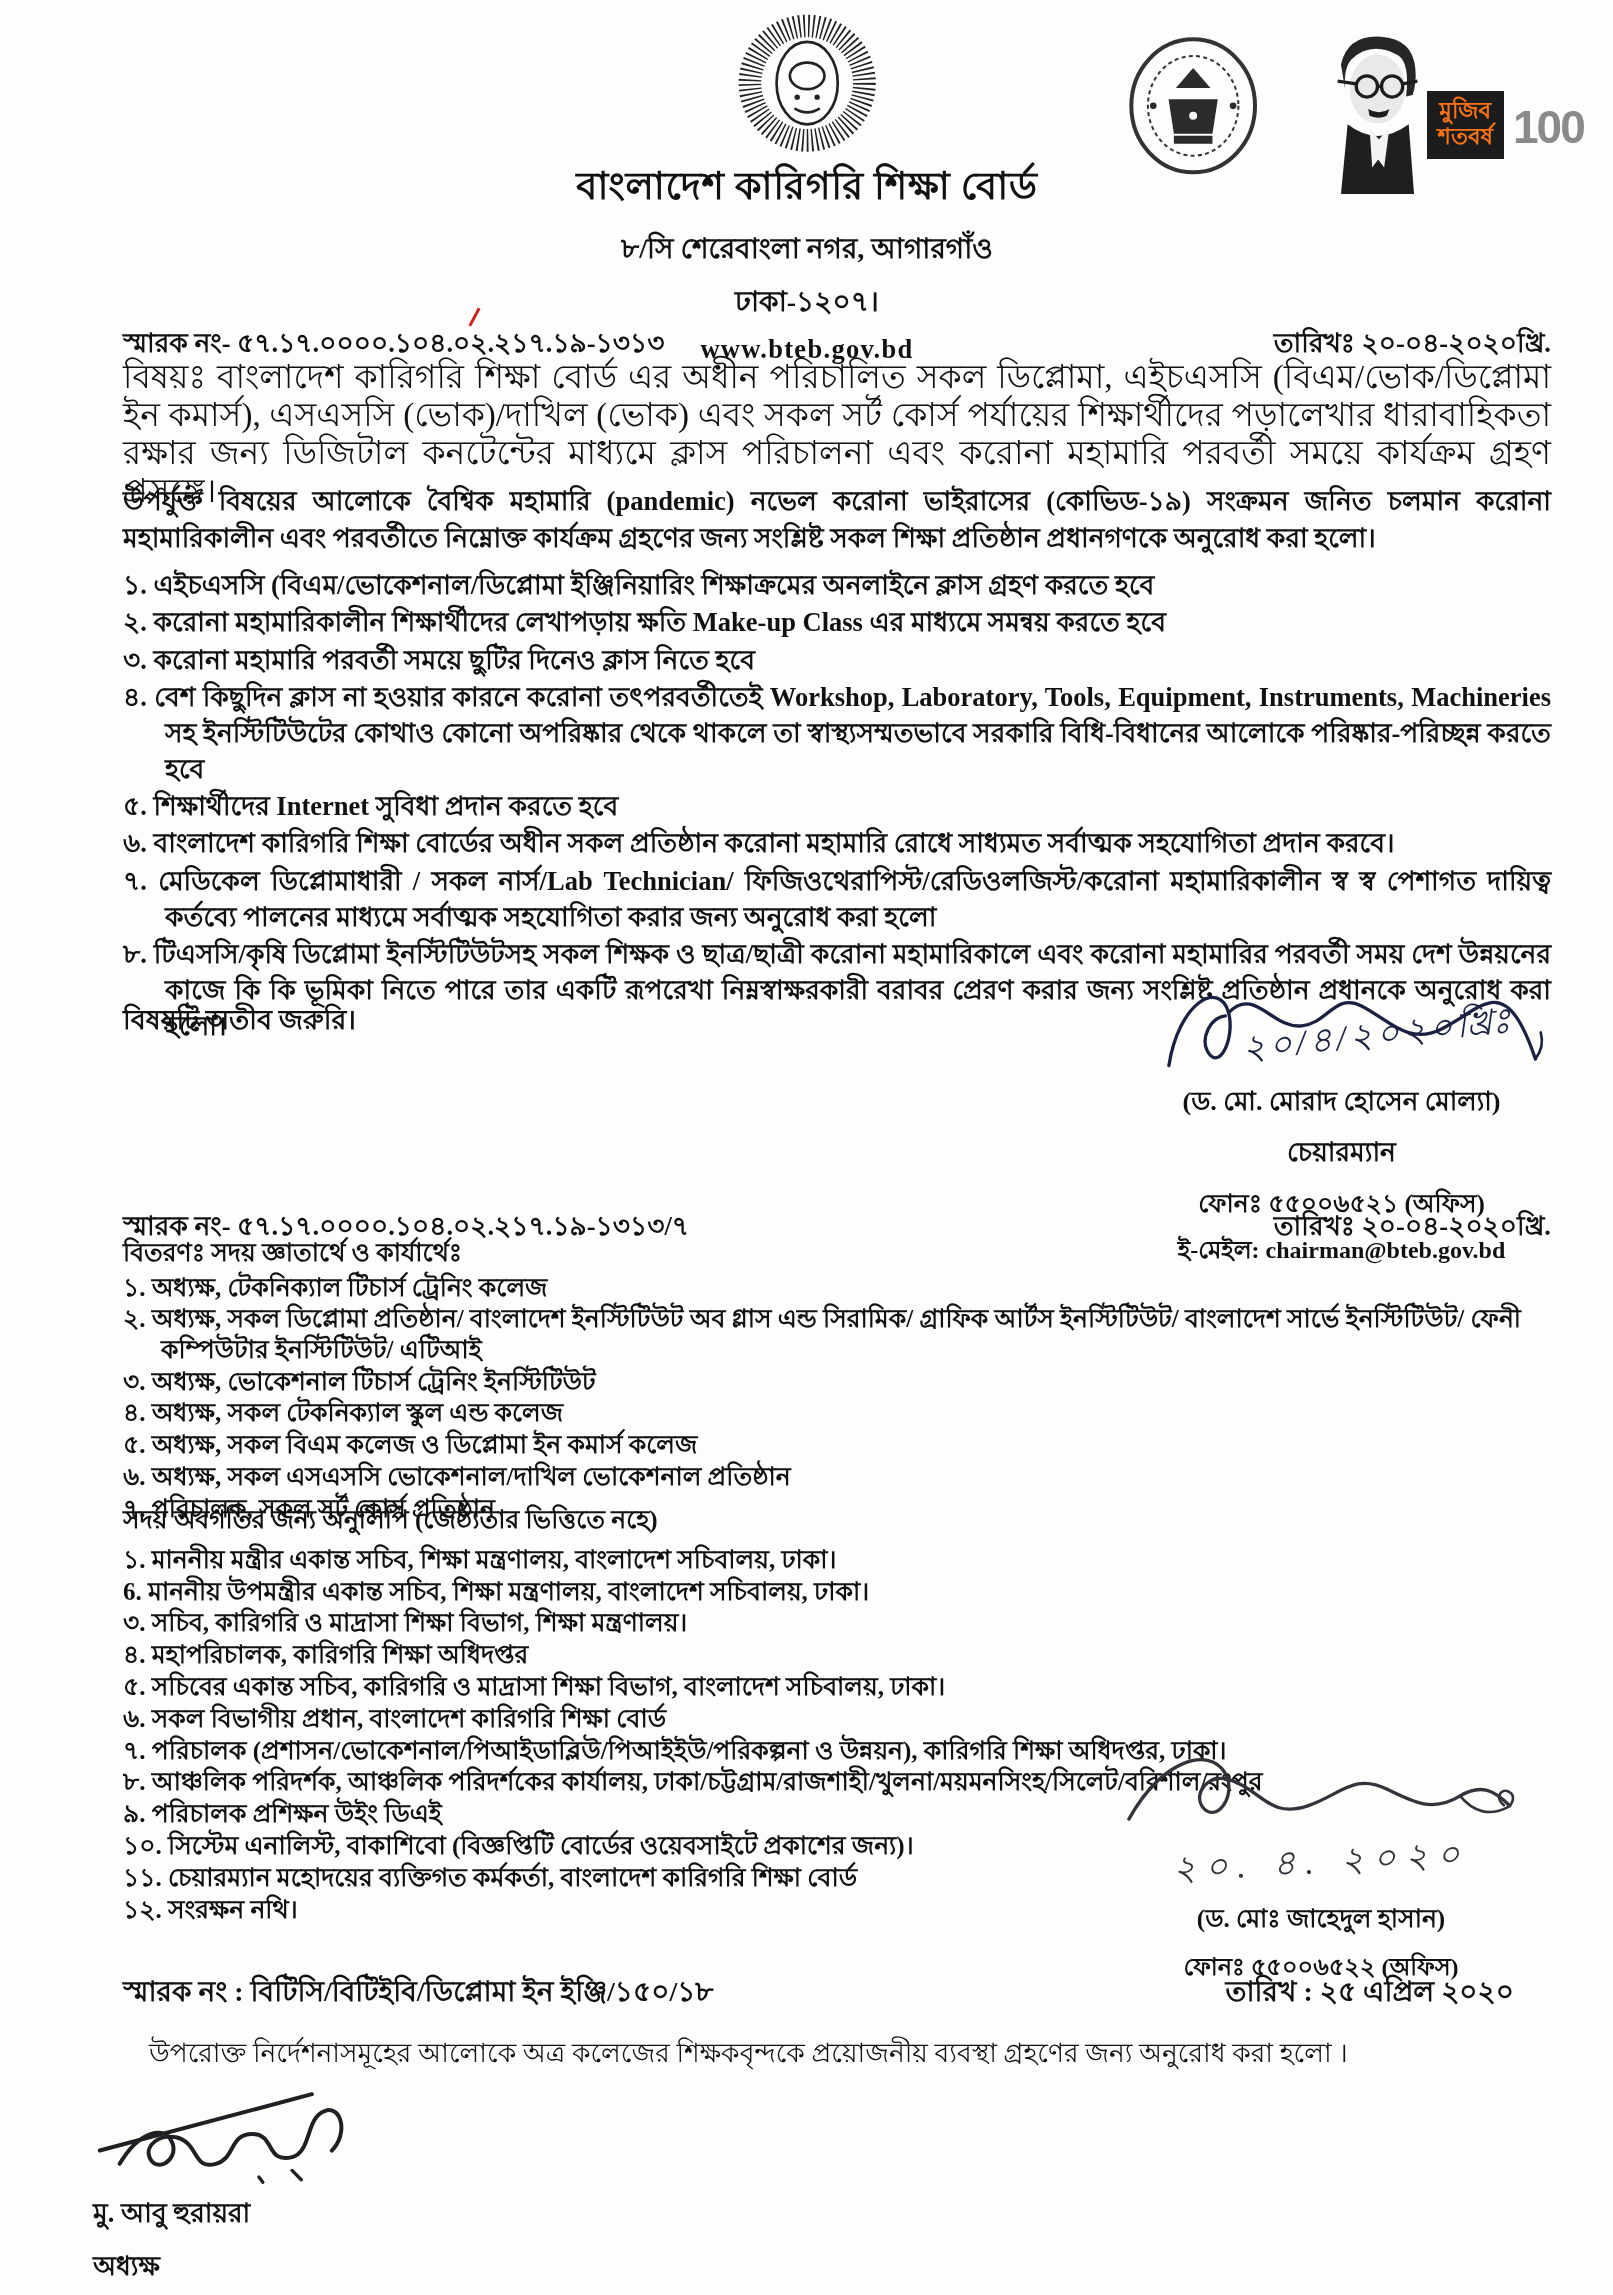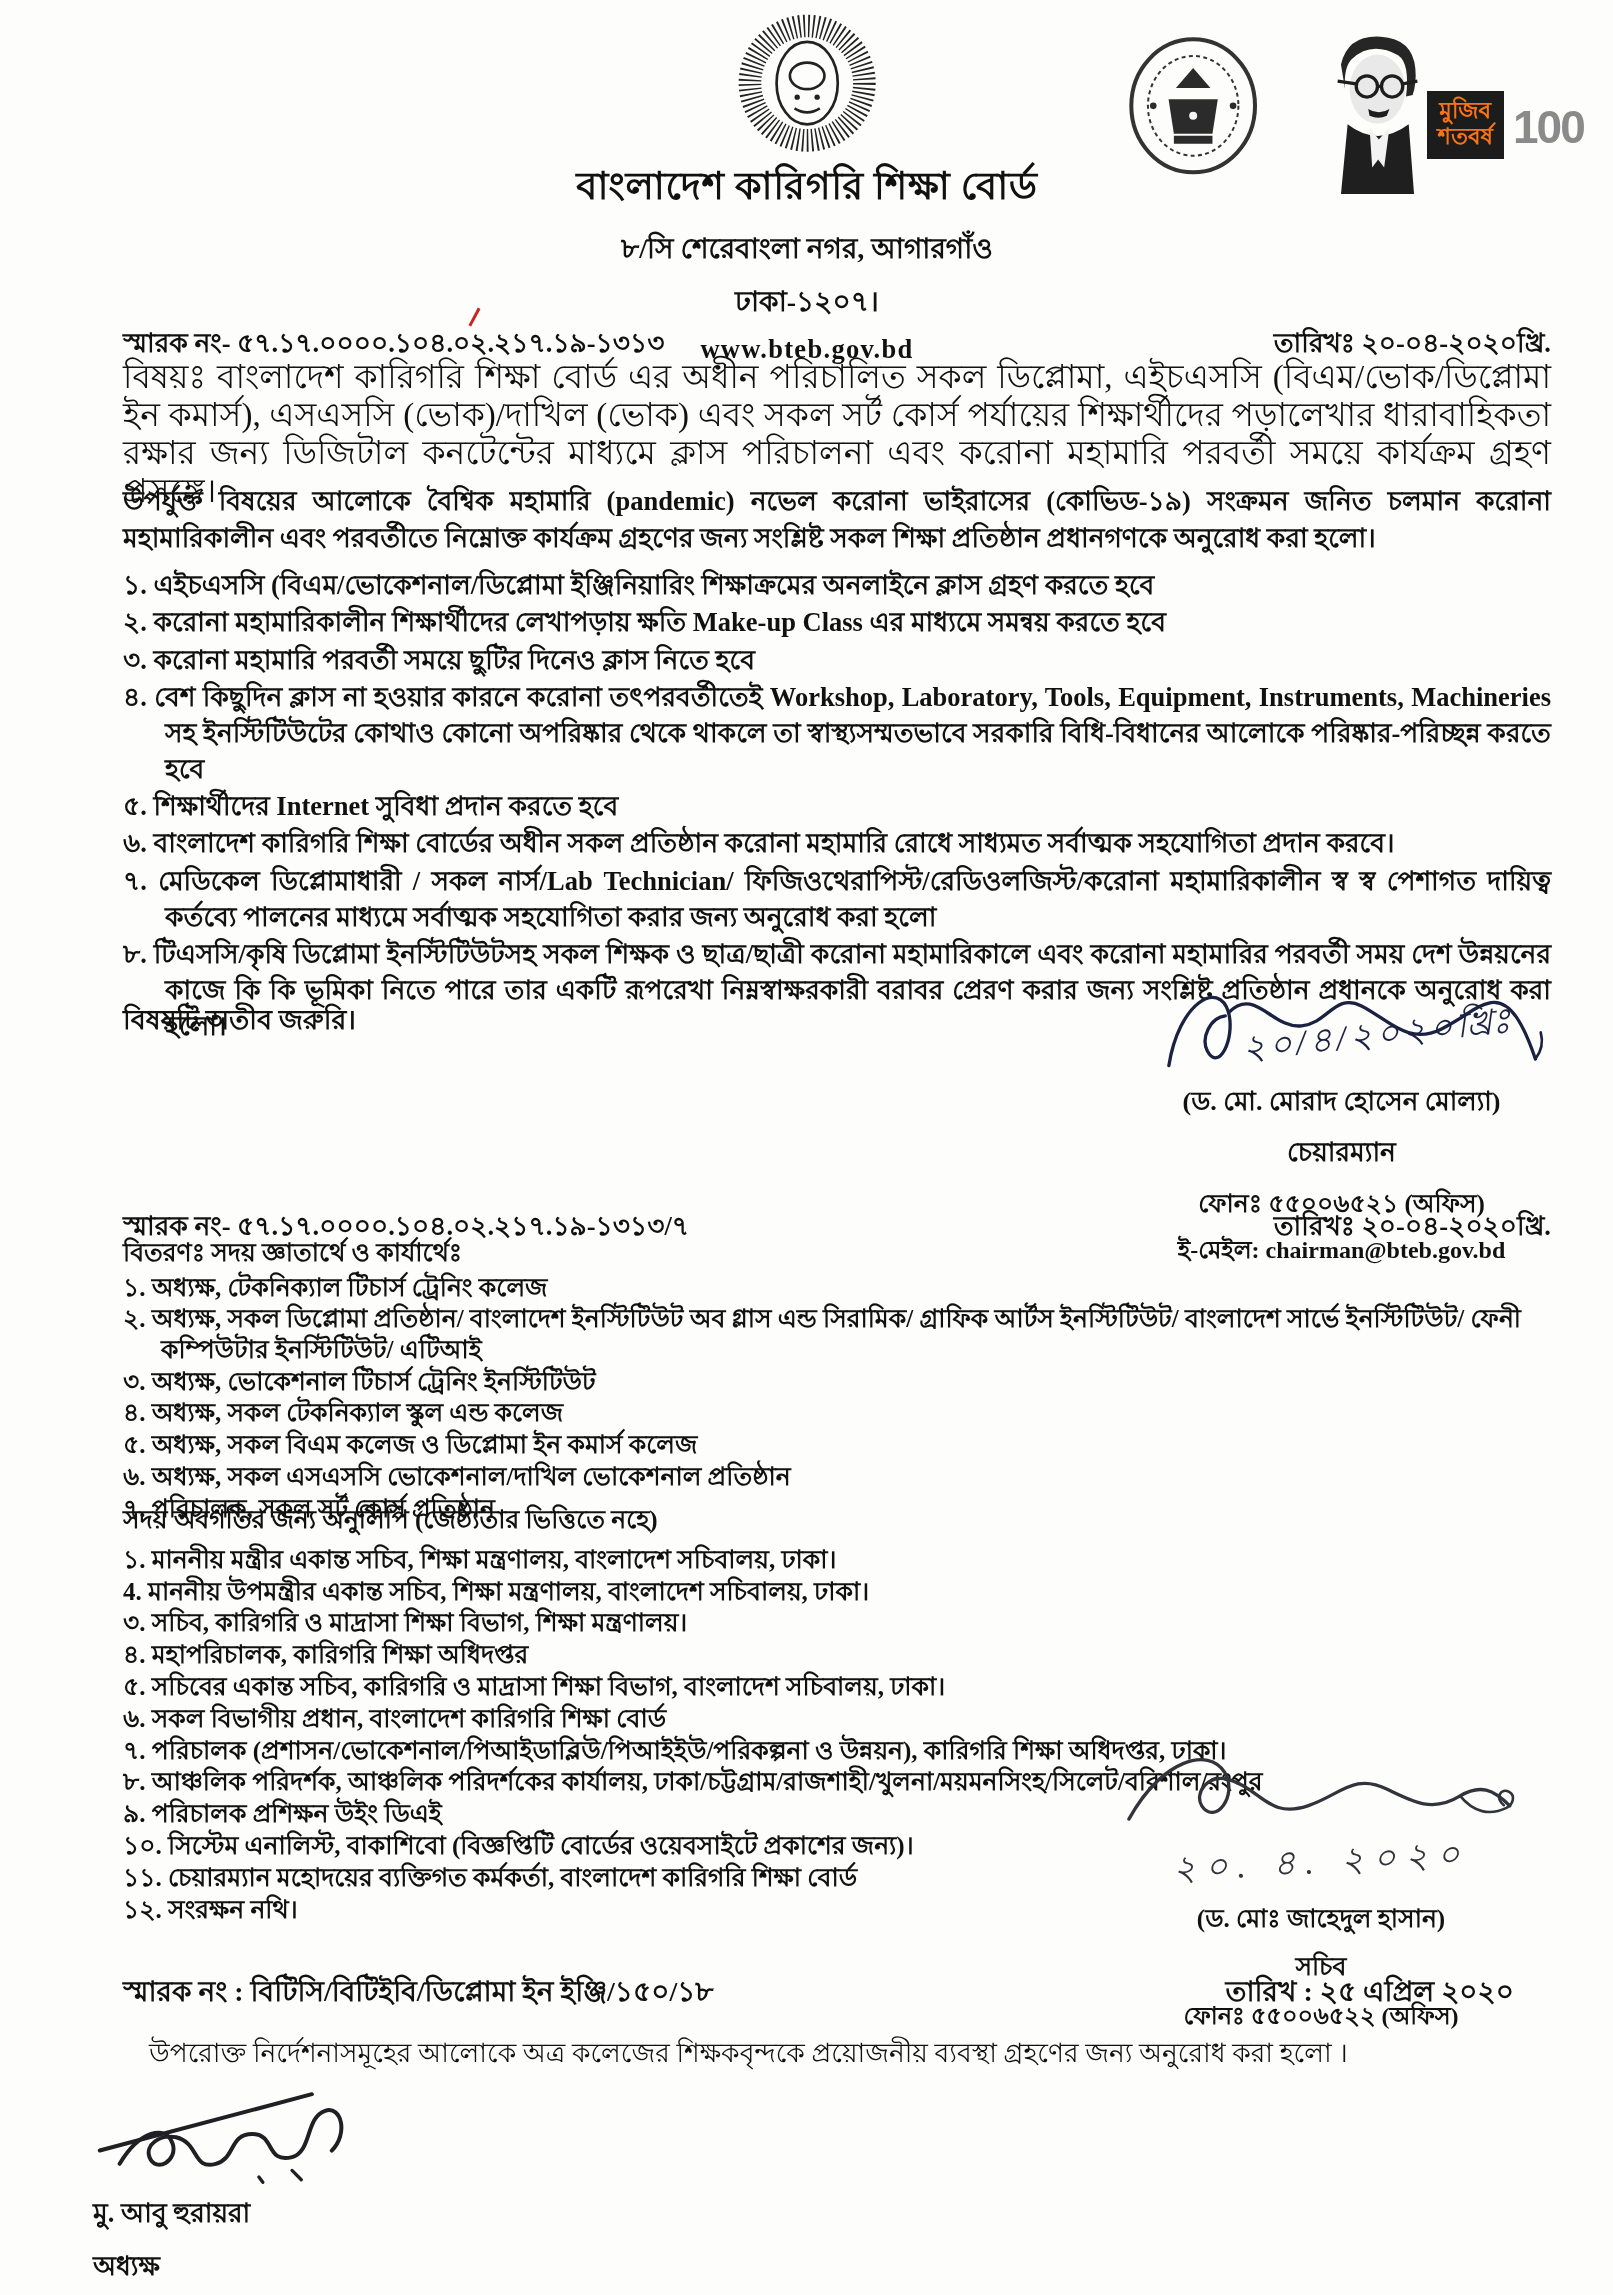--- a/index.html
+++ b/index.html
@@ -156,41 +156,40 @@
   <div class="li">৩. অধ্যক্ষ, ভোকেশনাল টিচার্স ট্রেনিং ইনস্টিটিউট</div>
   <div class="li">৪. অধ্যক্ষ, সকল টেকনিক্যাল স্কুল এন্ড কলেজ</div>
   <div class="li">৫. অধ্যক্ষ, সকল বিএম কলেজ ও ডিপ্লোমা ইন কমার্স কলেজ</div>
   <div class="li">৬. অধ্যক্ষ, সকল এসএসসি ভোকেশনাল/দাখিল ভোকেশনাল প্রতিষ্ঠান</div>
   <div class="li">৭. পরিচালক, সকল সর্ট কোর্স প্রতিষ্ঠান</div>
 </div>
 
 <div class="abs listblock" id="cc">
   <div class="head">সদয় অবগতির জন্য অনুলিপি (জেষ্ঠ্যতার ভিত্তিতে নহে)</div>
   <div class="li">১. মাননীয় মন্ত্রীর একান্ত সচিব, শিক্ষা মন্ত্রণালয়, বাংলাদেশ সচিবালয়, ঢাকা।</div>
-  <div class="li">4. মাননীয় উপমন্ত্রীর একান্ত সচিব, শিক্ষা মন্ত্রণালয়, বাংলাদেশ সচিবালয়, ঢাকা।</div>
+  <div class="li">6. মাননীয় উপমন্ত্রীর একান্ত সচিব, শিক্ষা মন্ত্রণালয়, বাংলাদেশ সচিবালয়, ঢাকা।</div>
   <div class="li">৩. সচিব, কারিগরি ও মাদ্রাসা শিক্ষা বিভাগ, শিক্ষা মন্ত্রণালয়।</div>
   <div class="li">৪. মহাপরিচালক, কারিগরি শিক্ষা অধিদপ্তর</div>
   <div class="li">৫. সচিবের একান্ত সচিব, কারিগরি ও মাদ্রাসা শিক্ষা বিভাগ, বাংলাদেশ সচিবালয়, ঢাকা।</div>
   <div class="li">৬. সকল বিভাগীয় প্রধান, বাংলাদেশ কারিগরি শিক্ষা বোর্ড</div>
   <div class="li">৭. পরিচালক (প্রশাসন/ভোকেশনাল/পিআইডাব্লিউ/পিআইইউ/পরিকল্পনা ও উন্নয়ন), কারিগরি শিক্ষা অধিদপ্তর, ঢাকা।</div>
   <div class="li">৮. আঞ্চলিক পরিদর্শক, আঞ্চলিক পরিদর্শকের কার্যালয়, ঢাকা/চট্টগ্রাম/রাজশাহী/খুলনা/ময়মনসিংহ/সিলেট/বরিশাল/রংপুর</div>
   <div class="li">৯. পরিচালক প্রশিক্ষন উইং ডিএই</div>
   <div class="li">১০. সিস্টেম এনালিস্ট, বাকাশিবো (বিজ্ঞপ্তিটি বোর্ডের ওয়েবসাইটে প্রকাশের জন্য)।</div>
   <div class="li">১১. চেয়ারম্যান মহোদয়ের ব্যক্তিগত কর্মকর্তা, বাংলাদেশ কারিগরি শিক্ষা বোর্ড</div>
   <div class="li">১২. সংরক্ষন নথি।</div>
 </div>
 
 <div class="abs sig" id="sig2">
   <svg width="438" height="106" viewBox="0 0 660 160">
     <path d="M40 130 C90 40 160 20 185 60 C205 95 170 140 150 110 C138 90 160 62 190 70 C240 84 250 130 310 110 C360 93 380 60 430 85 C470 105 500 120 540 95 C570 77 590 85 615 110" fill="none" stroke="#33343b" stroke-width="5" stroke-linecap="round"></path>
     <path d="M540 95 c20 25 45 30 70 18 c10 -6 14 -18 4 -24 c-12 -7 -22 8 -8 20" fill="none" stroke="#33343b" stroke-width="4" stroke-linecap="round"></path>
   </svg>
   <div class="hw-date">২০. ৪. ২০২০</div>
   <div class="name">(ড. মোঃ জাহেদুল হাসান)</div>
-  <div class="title">সচিব</div>
   <div class="phone">ফোনঃ ৫৫০০৬৫২২ (অফিস)</div>
 </div>
 
 <div class="abs memo-row" id="memo3">
   <span>স্মারক নং : বিটিসি/বিটিইবি/ডিপ্লোমা ইন ইঞ্জি/১৫০/১৮</span>
   <span>তারিখ : ২৫ এপ্রিল ২০২০</span>
 </div>
 
 <div class="abs" id="closing">উপরোক্ত নির্দেশনাসমূহের আলোকে অত্র কলেজের শিক্ষকবৃন্দকে প্রয়োজনীয় ব্যবস্থা গ্রহণের জন্য অনুরোধ করা হলো ।</div>
 

